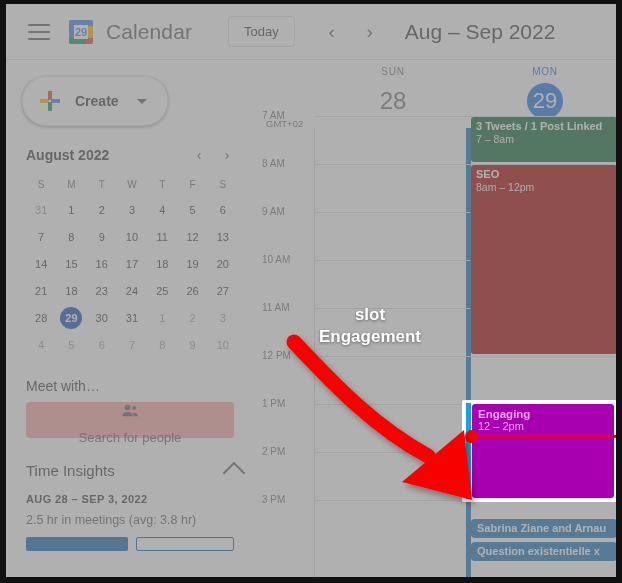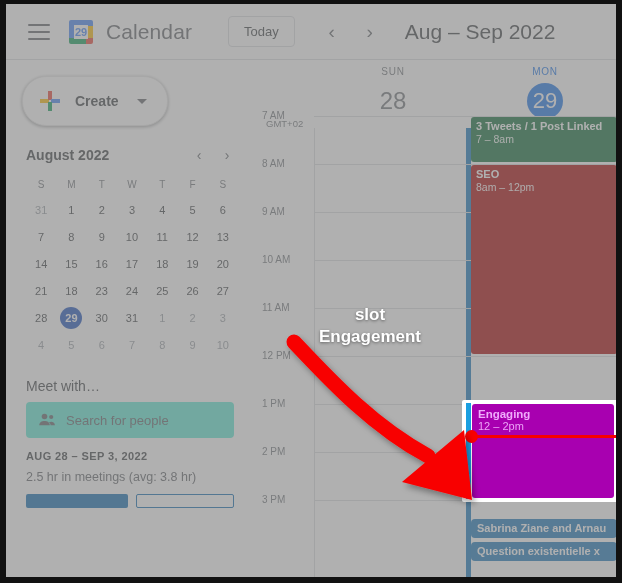--- a/index.html
+++ b/index.html
@@ -80,22 +80,22 @@
   .mc-day{
     text-align:center;font-size:11px;color:#3c4043;height:22px;line-height:22px;cursor:pointer;
   }
   .mc-day.muted{color:#9aa0a6;}
   .mc-day.today{
     background:#1a4fba;color:#fff;border-radius:50%;width:22px;margin:0 auto;font-weight:bold;
   }
   
   .section-h{margin:22px 0 8px 20px;font-size:14px;color:#3c4043;}
   .search-people{
-    margin-left:20px;width:208px;height:36px;background:#5eead4;border-radius:4px;
-    display:flex;align-items:center;gap:10px;padding:0 12px;box-sizing:border-box;cursor:text;
+    margin-left:20px;width:208px;height:36px;background:#fca5a5;border-radius:4px;
+    display:flex;align-items:center;gap:10px;padding:0 12px;box-sizing:border-box;cursor:text;flex-direction:column;
   }
   .people-ico{width:18px;height:18px;flex:none;}
   .search-ph{font-size:13px;color:#5f6368;}
   
   .ti-head{
     margin:22px 20px 0 20px;display:flex;align-items:center;justify-content:space-between;
   }
   .ti-title{font-size:15px;color:#3c4043;}
   .chev-up{
     width:14px;height:14px;border-left:2px solid #5f6368;border-top:2px solid #5f6368;
@@ -292,20 +292,24 @@
         <svg width="18" height="18" viewBox="0 0 18 18" fill="#5f6368">
           <circle cx="6.5" cy="5.5" r="2.8"></circle>
           <path d="M1.2 14.2c0-2.7 2.4-4.2 5.3-4.2s5.3 1.5 5.3 4.2z"></path>
           <circle cx="13.2" cy="6" r="2.1"></circle>
           <path d="M10.6 14.2h6.3c0-2.1-1.6-3.4-3.7-3.4-.8 0-1.6.2-2.2.5.9.8 1.5 1.8 1.6 2.9z"></path>
         </svg>
       </span>
       <span class="search-ph">Search for people</span>
     </div>
 
+    <div class="ti-head">
+      <div class="ti-title">Time Insights</div>
+      <div class="chev-up"></div>
+    </div>
     <div class="ti-range">AUG 28 – SEP 3, 2022</div>
     <div class="ti-meet">2.5 hr in meetings (avg: 3.8 hr)</div>
     <div class="ti-bars">
       <div class="bar fill" id="bar-fill" style="width: 102px; background: rgb(11, 105, 176);"></div>
       <div class="bar empty" id="bar-empty" style="width: 98px; border-color: rgb(11, 105, 176);"></div>
     </div>
   </div>
 
   <div id="calwrap">
     <div id="dayhead">

